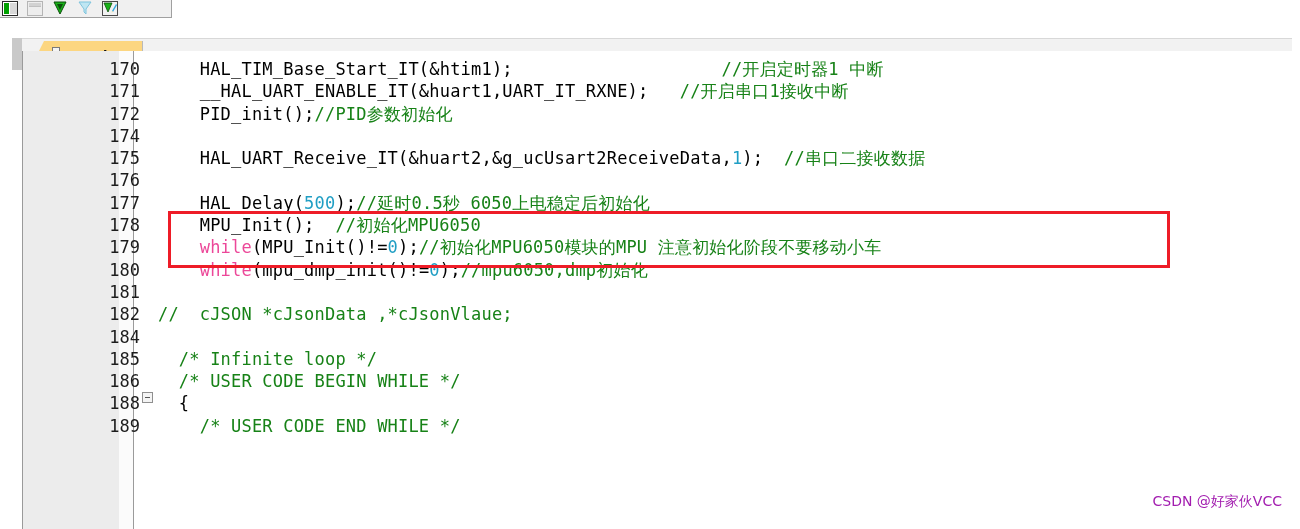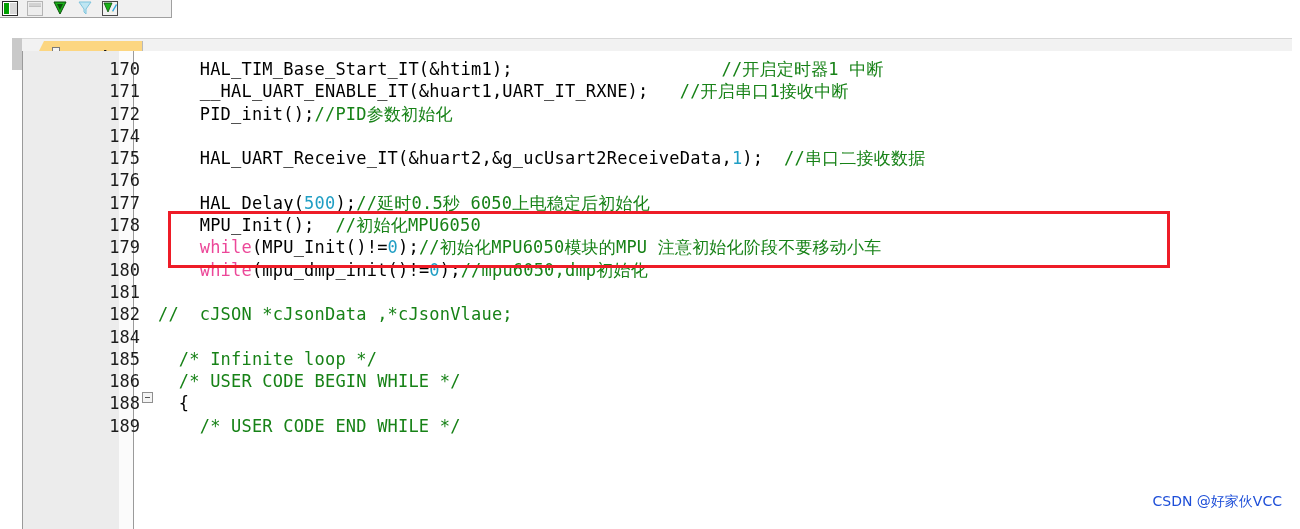--- a/index.html
+++ b/index.html
@@ -250,21 +250,21 @@
     z-index: 5;
   }
 
   
   .watermark {
     position: absolute;
     right: 18px;
     bottom: 18px;
     font-family: "DejaVu Sans", "Liberation Sans", sans-serif;
     font-size: 14px;
-    color: #1d4ed8;
+    color: #a21caf;
     z-index: 6;
     white-space: nowrap;
   }
 </style>
 </head>
 <body>
 
 <div class="toolbar">
   <div class="tb-icon ico-split"></div>
   <div class="tb-icon ico-window"></div>

